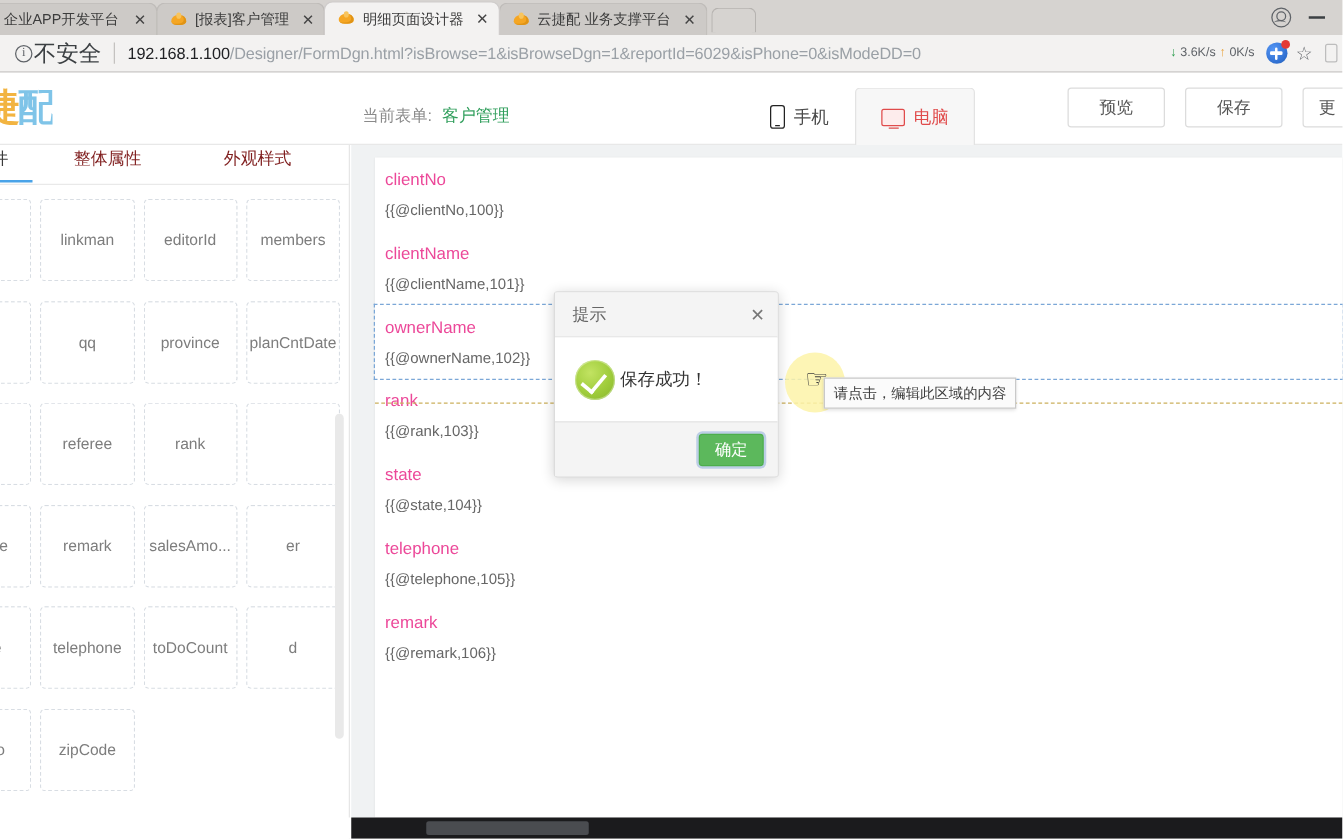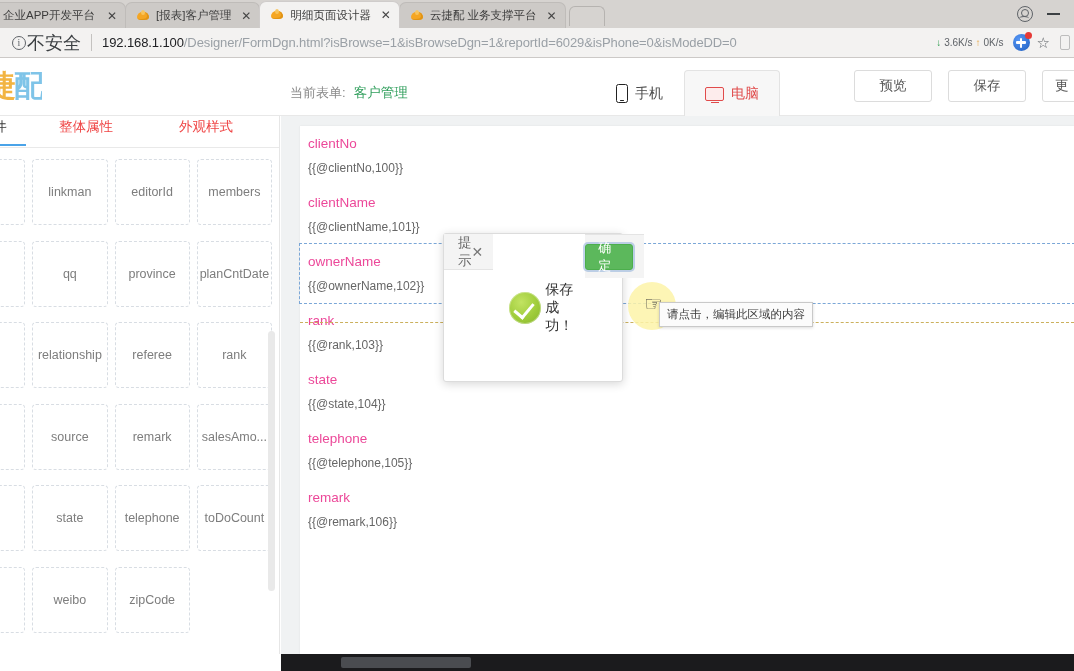--- a/index.html
+++ b/index.html
@@ -169,21 +169,21 @@
   
   .left-panel{
     position:absolute; left:0; top:116px; width:280px; height:555px;
     background:#fff; border-right:1px solid #e6e6e6;
   }
   .lp-tabs{
     position:relative; height:32px; display:flex; align-items:flex-start;
     border-bottom:1px solid #e9e9e9;
   }
   .lp-tab{
-    font-size:13.5px; color:#ef4444; padding:2px 0 9px 0; text-align:center;
+    font-size:13.5px; color:#7f1d1d; padding:2px 0 9px 0; text-align:center;
     cursor:pointer; position:relative;
   }
   .lp-tab.t0{ width:52px; margin-left:-26px; color:#3a3a3a;}
   .lp-tab.t1{ width:120px; }
   .lp-tab.t2{ width:120px; }
   .lp-tab.active::after{
     content:""; position:absolute; left:0; right:0; bottom:-1px; height:2.5px;
     background:#4aa3e8;
   }
   .fieldgrid{
@@ -234,21 +234,21 @@
   }
   .left-bottombar{
     position:absolute; left:0; top:654px; width:281px; height:17px; background:#fff;
   }
 
   
   .modal{
     position:absolute; left:443px; top:233px; width:180px; height:149px;
     background:#fff; border:1px solid #dcdcdc; border-radius:3px;
     box-shadow:0 2px 10px rgba(0,0,0,.16);
-    display:flex; flex-direction:row;
+    display:flex; flex-direction:column;
   }
   .modal-head{
     height:36px; background:#f4f4f4; border-bottom:1px solid #e4e4e4;
     display:flex; align-items:center; padding:0 10px 0 14px;
   }
   .modal-title{ font-size:13.5px; color:#666; flex:1 1 auto;}
   .modal-x{ font-size:14px; color:#777; cursor:pointer; line-height:1;}
   .modal-body{
     flex:1 1 auto; display:flex; align-items:center; gap:4px;
     padding:0 12px 0 16px; background:#fff;
@@ -374,21 +374,20 @@
     <div class="fieldgrid" id="fieldgrid">
         <div class="fieldcard">e</div>
         <div class="fieldcard">linkman</div>
         <div class="fieldcard">editorId</div>
         <div class="fieldcard">members</div>
         <div class="fieldcard" style="visibility: visible;"></div>
         <div class="fieldcard">qq</div>
         <div class="fieldcard">province</div>
         <div class="fieldcard">planCntDate</div>
         <div class="fieldcard">t</div>
-        <div class="fieldcard">relationship</div>
         <div class="fieldcard">referee</div>
         <div class="fieldcard">rank</div>
         <div class="fieldcard" style="visibility: visible;"></div>
         <div class="fieldcard">source</div>
         <div class="fieldcard">remark</div>
         <div class="fieldcard">salesAmo...</div>
         <div class="fieldcard">er</div>
         <div class="fieldcard">state</div>
         <div class="fieldcard">telephone</div>
         <div class="fieldcard">toDoCount</div>

